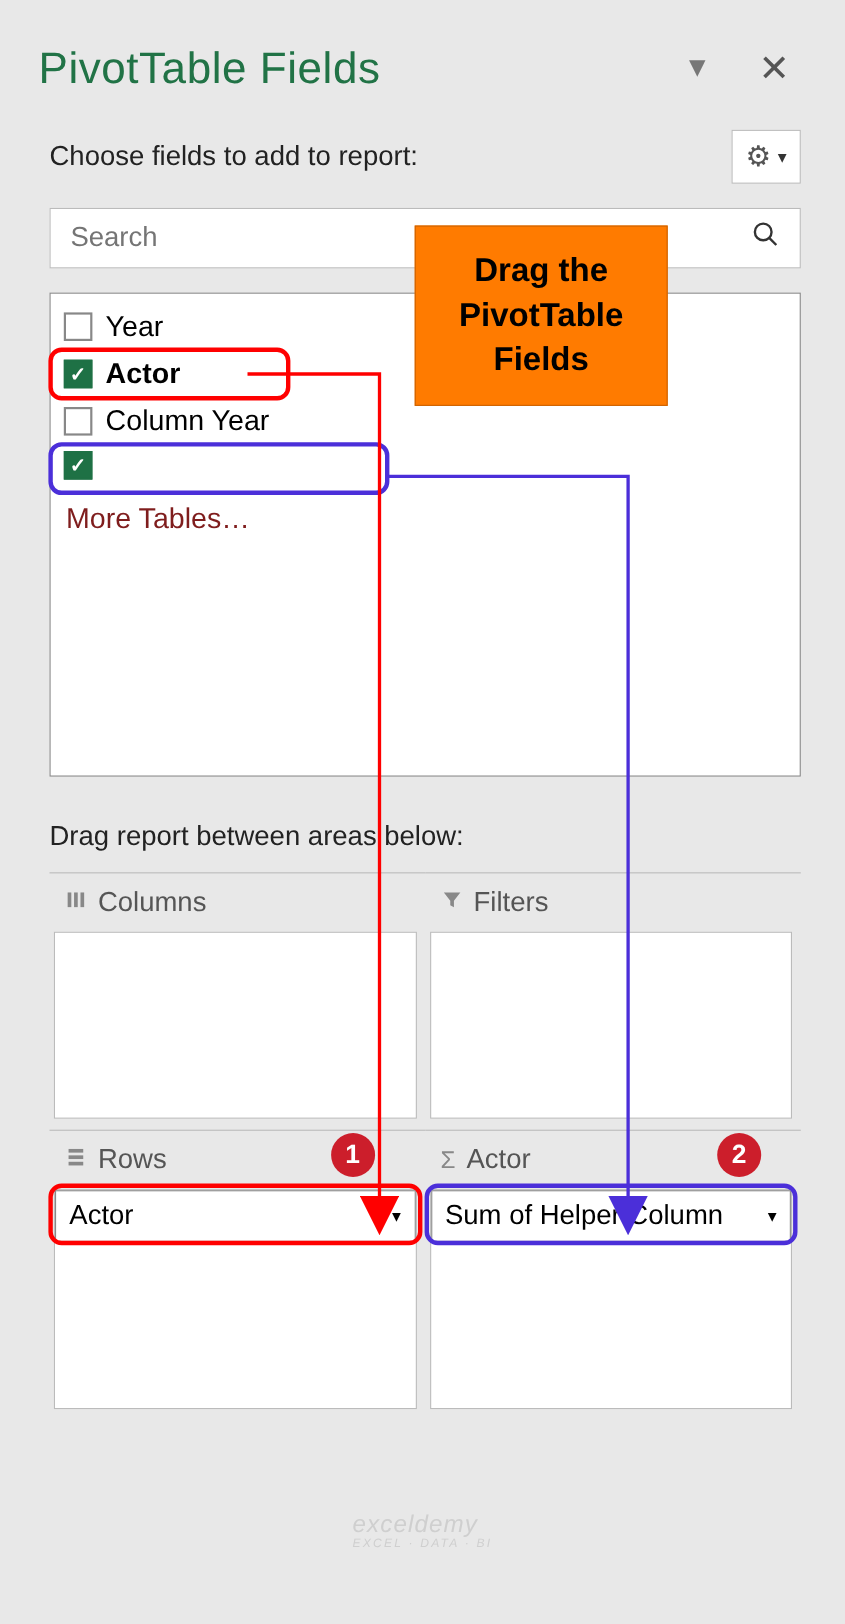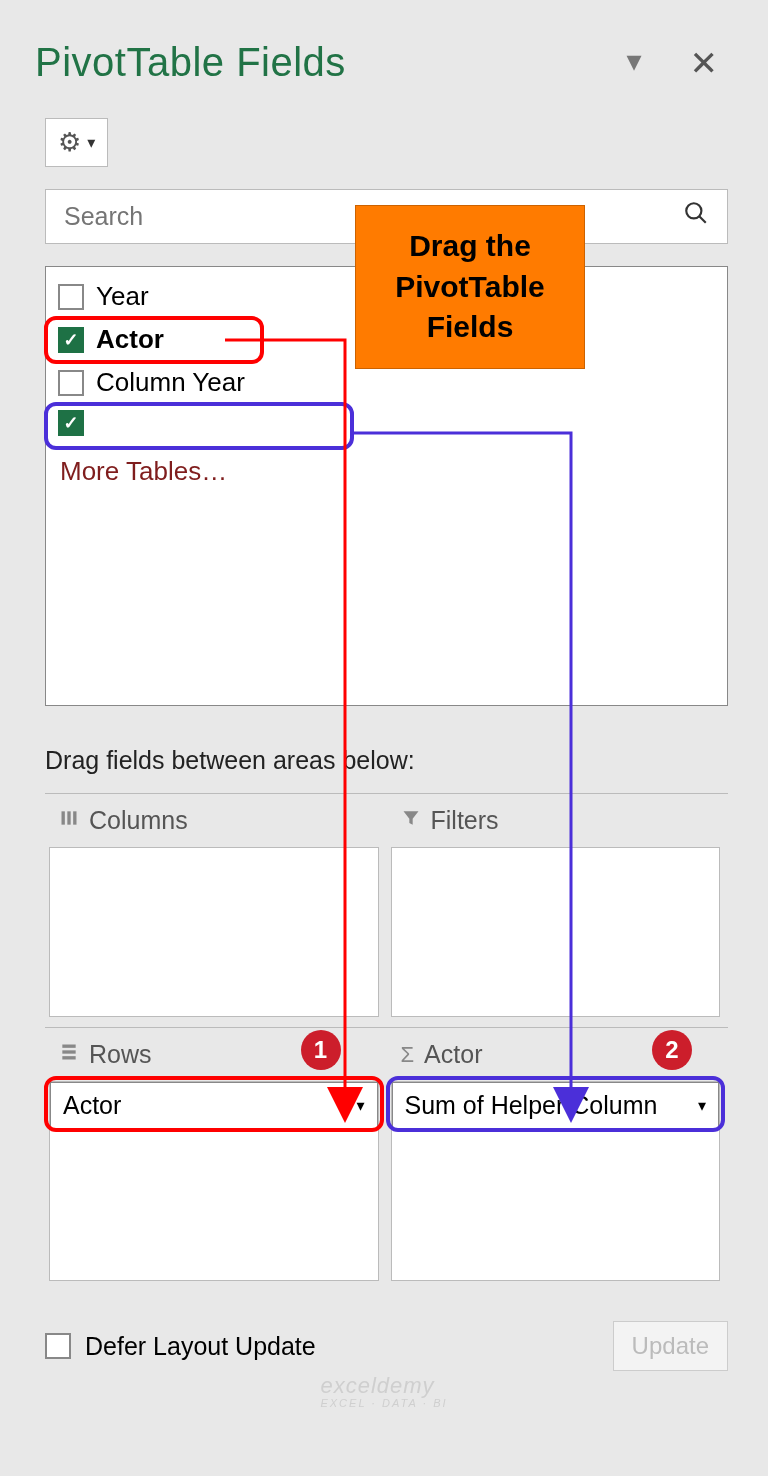--- a/index.html
+++ b/index.html
@@ -109,21 +109,21 @@
     position: absolute;
     background: #ff7b00;
     color: #000;
     font-size: 30px;
     font-weight: 700;
     text-align: center;
     padding: 20px 16px;
     line-height: 1.35;
     width: 230px;
     top: 190px;
-    left: 340px;
+    left: 362px;
     z-index: 30;
     border: 1px solid #cc6200;
   }
   .areas-label {
     font-size: 25px; color: #222;
     margin: 40px 0 0 30px;
   }
   .areas {
     display: flex; flex-wrap: wrap;
     margin: 18px 25px 0 30px;
@@ -200,20 +200,21 @@
 
   <div class="title-row">
     <h1 class="pane-title">PivotTable Fields</h1>
     <div class="title-icons">
       <span class="chevron-down-icon">▾</span>
       <span class="close-icon">✕</span>
     </div>
   </div>
 
   <div class="subtitle-row">
+    <div class="subtitle">Choose fields to add to report:</div>
     <button class="settings-btn">
       <span class="gear">⚙</span>
       <span class="settings-arrow">▾</span>
     </button>
   </div>
 
   <div class="search-box">
     <input class="search-input" placeholder="Search" style="">
     <span class="search-glyph">
       <svg width="26" height="26" viewBox="0 0 24 24" fill="none" stroke="#333" stroke-width="2">
@@ -243,21 +244,21 @@
       <span class="checkbox checked">
           <span class="checkmark">✓</span>
         </span>
       <span class="blue-outline" style="left:-6px; top:-2px; width:310px; height:48px;"></span>
     </div>
     <div class="more-tables">More Tables…</div>
   </div>
 
   <div class="callout">Drag the PivotTable Fields</div>
 
-  <div class="areas-label">Drag fields between areas below:</div>
+  <div class="areas-label">Drag report between areas below:</div>
 
   <div class="areas">
     <div class="area">
       <div class="area-header">
         <span class="area-icon">
           <svg width="20" height="20" viewBox="0 0 24 24" fill="#888">
               <rect x="3" y="4" width="4" height="16"></rect>
               <rect x="10" y="4" width="4" height="16"></rect>
               <rect x="17" y="4" width="4" height="16"></rect>
             </svg>
@@ -309,27 +310,20 @@
       <div class="area-box tall">
         <div class="chip">
           <span>Sum of Helper Column</span>
           <span class="chip-arrow">▾</span>
         </div>
         <span class="blue-outline" style="left:-6px; top:-6px; width:calc(100% + 12px); height:56px;"></span>
       </div>
     </div>
   </div>
 
-  <div class="footer-row">
-    <label class="defer">
-      <span class="checkbox"></span>
-      <span>Defer Layout Update</span>
-    </label>
-    <button class="update-btn">Update</button>
-  </div>
 
   <svg class="arrow" style="left:210px; top:325px;" width="200" height="770">
     <defs>
         <marker id="ah-r" markerWidth="12" markerHeight="12" refX="6" refY="6" orient="auto">
           <path d="M0,0 L12,6 L0,12 z" fill="#ff0000"></path>
         </marker>
       </defs>
     <path d="M0,0 L120,0 L120,765" stroke="#ff0000" stroke-width="3" fill="none" marker-end="url(#ah-r)"></path>
   </svg>
   <svg class="arrow" style="left:338px; top:418px;" width="280" height="680">

